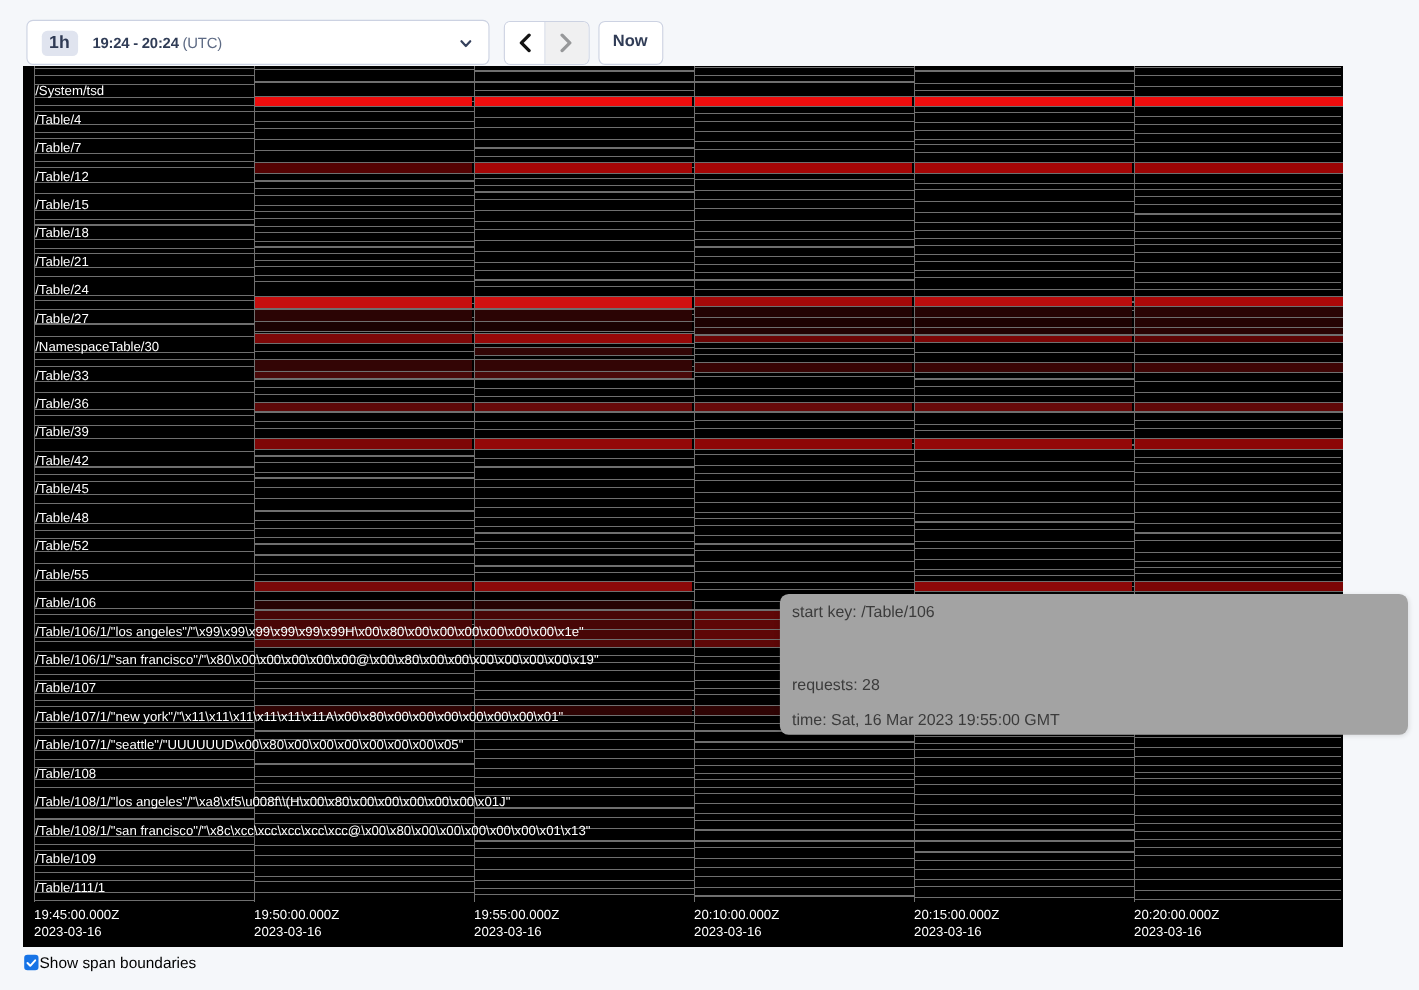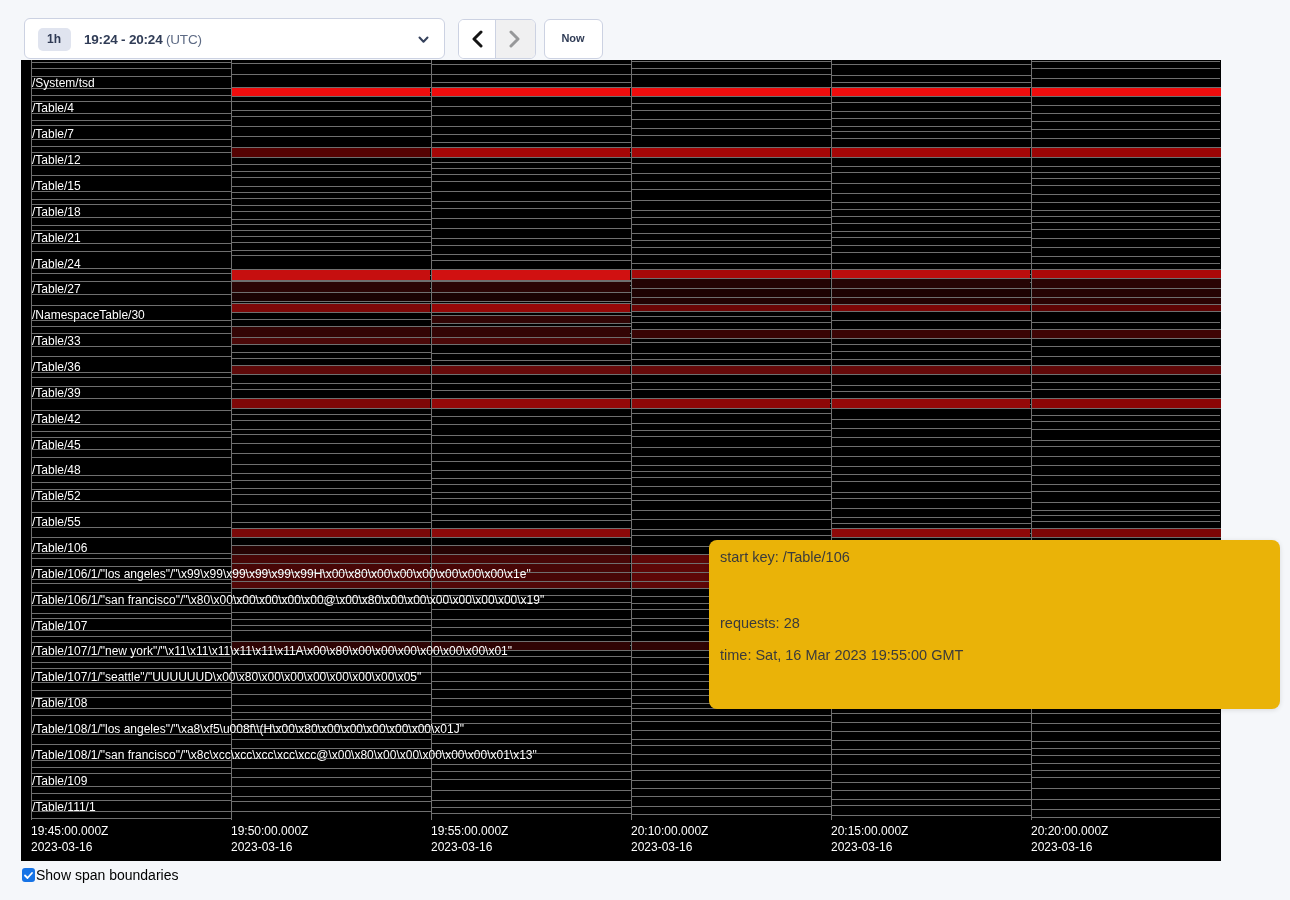--- a/index.html
+++ b/index.html
@@ -1,31 +1,31 @@
 <!DOCTYPE html>
 <html><head>
 <meta charset="utf-8">
 <style>
 * { margin:0; padding:0; box-sizing:border-box; }
 html,body { width:1290px; height:900px; background:#f5f7fa; font-family:"Liberation Sans",sans-serif; overflow:hidden; }
 #trange,#badge,#nowb,#tooltip,#cbl { will-change:filter; }
 .abs { position:absolute; }
 #timebox { left:24px; top:17.5px; width:421px; height:41px; background:#fff; border:1px solid #ccd2e2; border-radius:6px; }
 #badgebg { left:37.5px; top:27.5px; width:33px; height:23px; background:#e0e4ef; border-radius:5px; }
-#badge { left:37.5px; top:27.5px; width:33px; height:23px; color:#2f3a54; font-size:12px; font-weight:bold; text-align:center; line-height:23px; will-change:filter; }
+#badge { left:37.5px; top:27.5px; width:33px; height:23px; color:#2f3a54; font-size:16px; font-weight:bold; text-align:center; line-height:23px; will-change:filter; }
 #trange { left:84px; top:32px; font-size:13.5px; font-weight:bold; color:#303c56; letter-spacing:-0.2px; }
 #trange .utc { font-weight:normal; color:#5d6a84; }
 #chev { left:418px; top:35.5px; }
 #navgrp { left:457.5px; top:19px; width:78px; height:39.5px; border:1px solid #ccd2e2; border-radius:6px; background:#fff; overflow:hidden; display:flex; }
 #prevb { width:38.5px; height:100%; background:#fff; border-right:1px solid #ccd2e2; display:flex; align-items:center; justify-content:center; }
 #nextb { width:39.5px; height:100%; background:#f0f0f1; display:flex; align-items:center; justify-content:center; }
 #nowbg { left:543.5px; top:19px; width:59px; height:39.5px; border:1px solid #ccd2e2; border-radius:6px; background:#fff; }
-#nowb { left:543.5px; top:19px; width:59px; height:39.5px; color:#303c56; font-size:11px; font-weight:bold; text-align:center; line-height:38px; will-change:filter; }
+#nowb { left:543.5px; top:19px; width:59px; height:39.5px; color:#303c56; font-size:15px; font-weight:bold; text-align:center; line-height:38px; will-change:filter; }
 #canvas { left:21px; top:60px; width:1200px; height:683px; }
-#tooltip { left:709px; top:540px; width:571px; height:169px; background:#eab308; border-radius:8px; box-shadow:0 1px 5px rgba(0,0,0,0.12); color:#3b3b3b; font-size:14.5px; }
+#tooltip { left:709px; top:540px; width:571px; height:128px; background:#a3a3a3; border-radius:8px; box-shadow:0 1px 5px rgba(0,0,0,0.12); color:#3b3b3b; font-size:14.5px; }
 #tooltip div { position:absolute; left:11px; white-space:pre; }
 #cbrow { left:21.5px; top:867px; display:flex; align-items:center; }
 #cb { width:13.5px; height:13.5px; background:#1673e6; border-radius:3px; display:flex; align-items:center; justify-content:center; }
 #cbl { margin-left:1px; font-size:14px; color:#000000; }
 </style>
 </head>
 <body>
 <div id="timebox" class="abs"></div>
 <div id="badgebg" class="abs"></div>
 <div id="badge" class="abs">1h</div>

